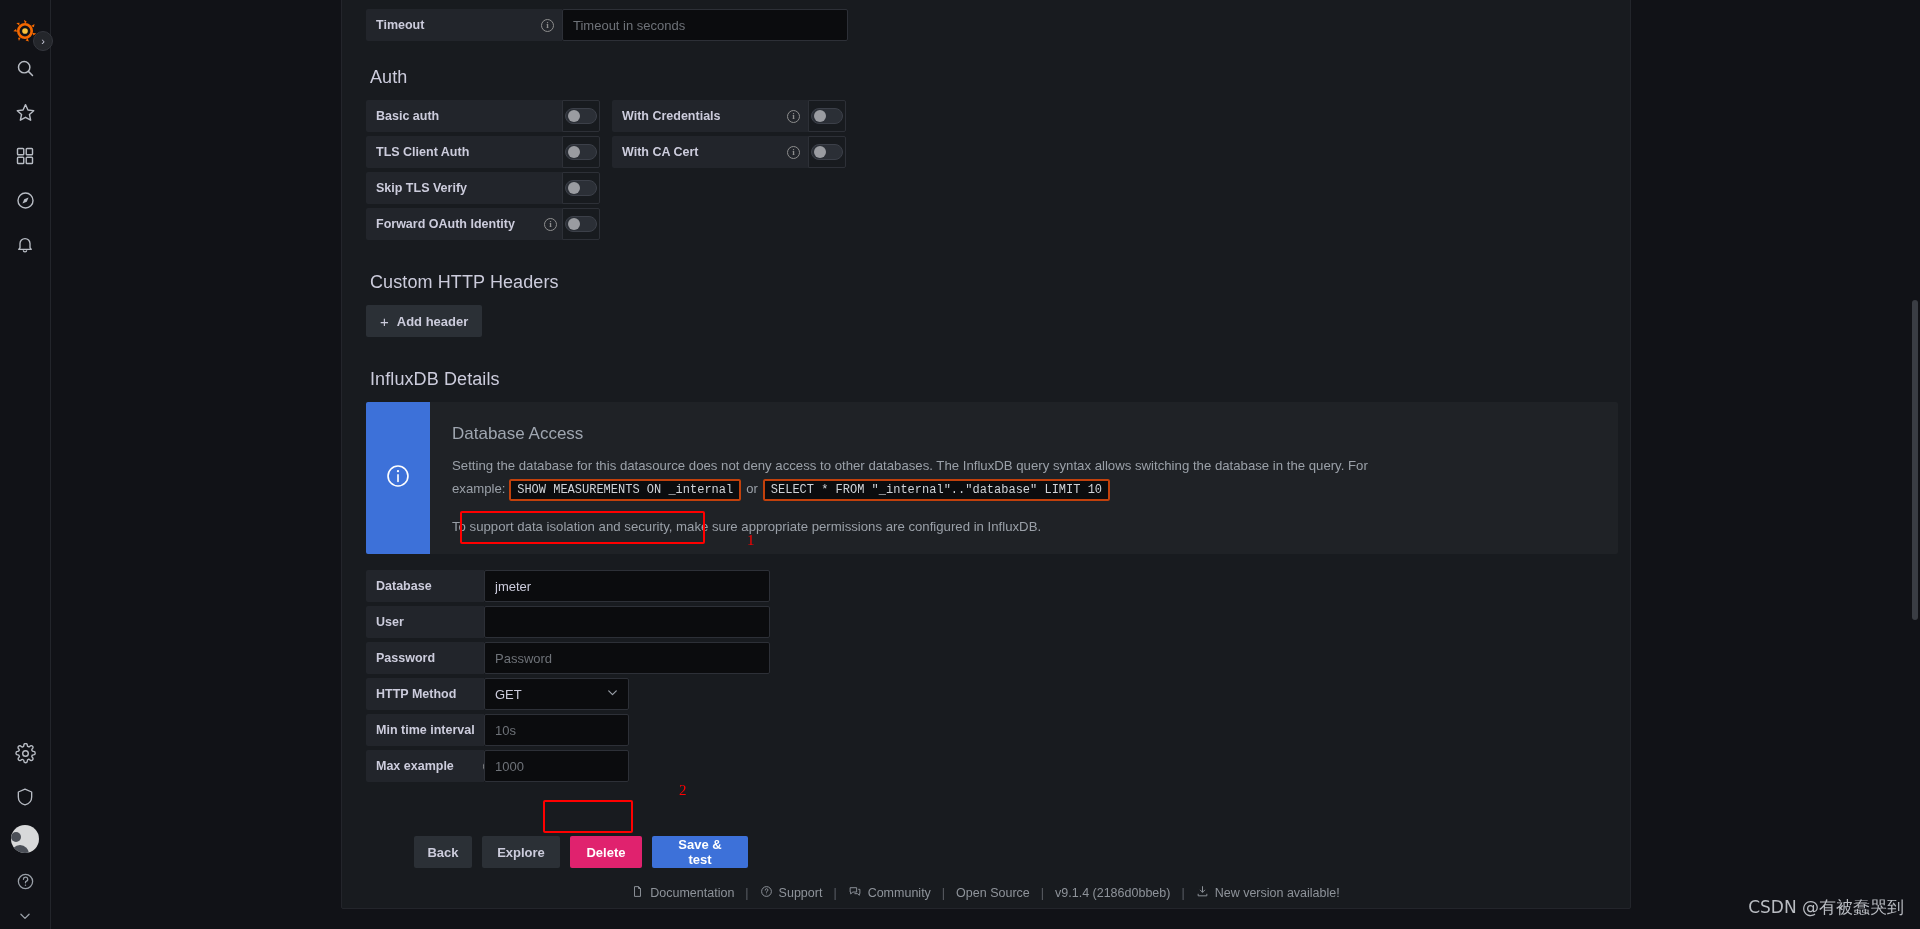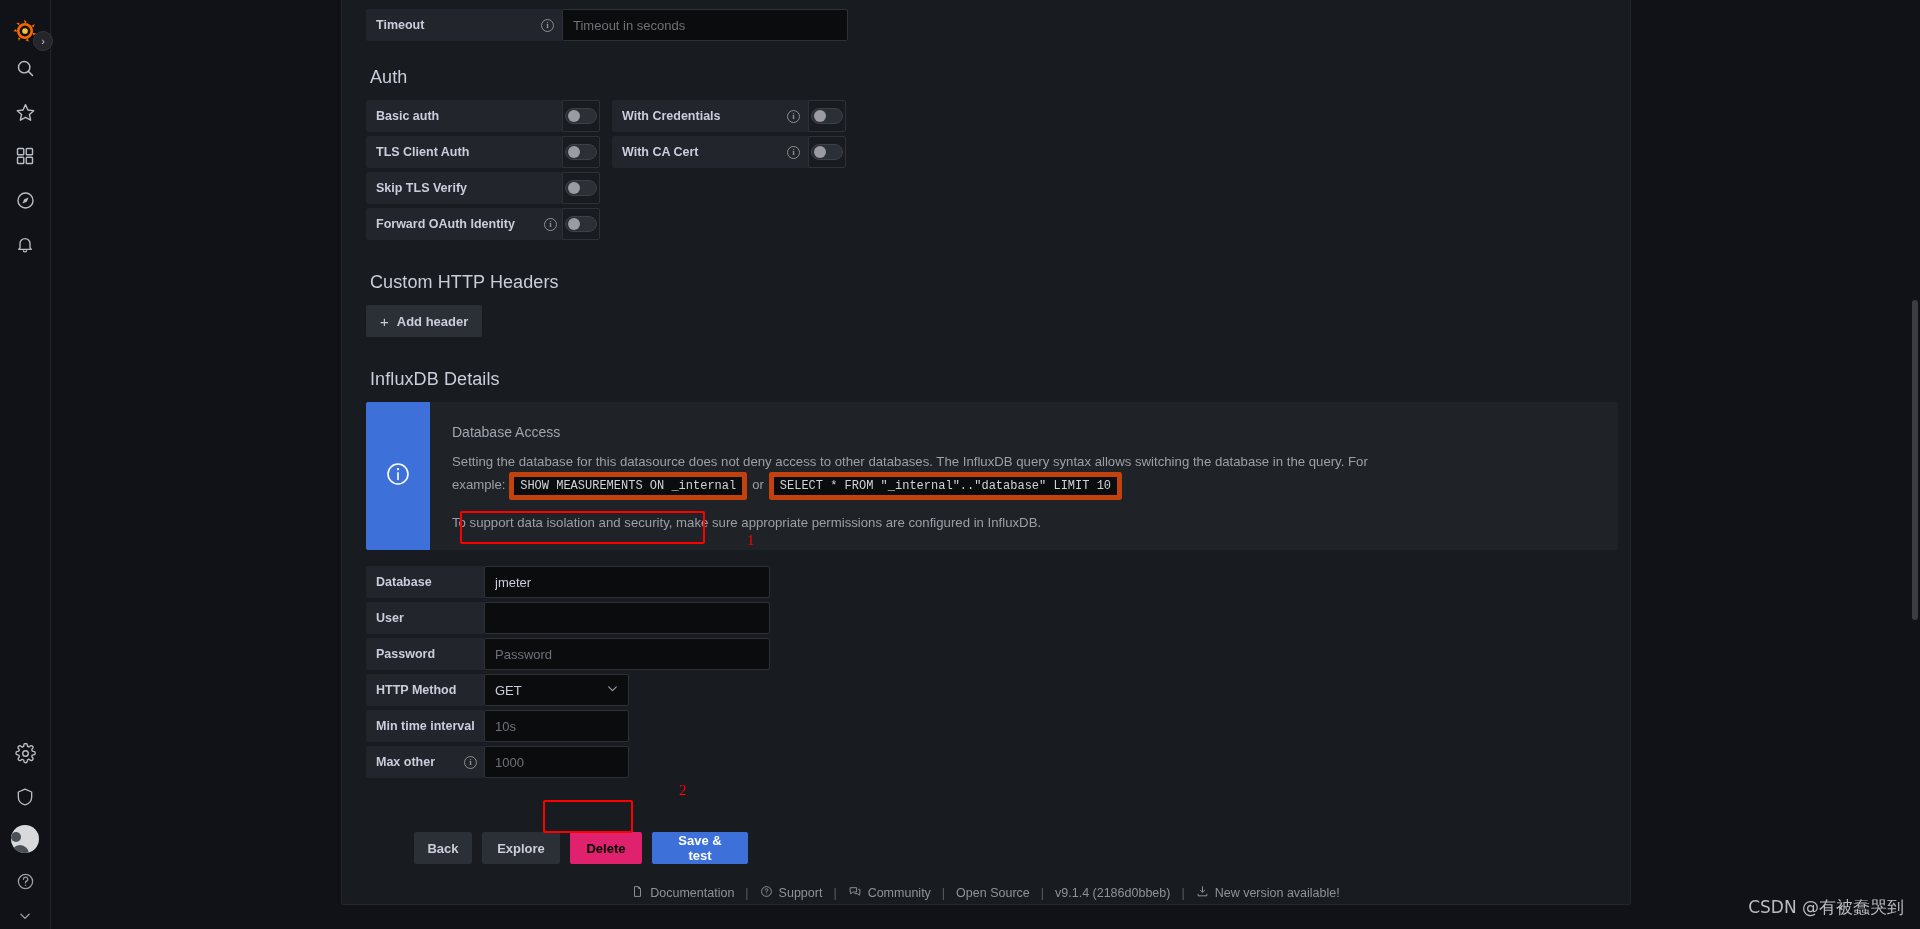--- a/index.html
+++ b/index.html
@@ -105,40 +105,40 @@
 
   
   .btn {
     height: 32px; border: none; border-radius: 2px;
     font-size: 13px; font-weight: bold; color: #ccccdc;
     background: #2b3036; padding: 0 14px; cursor: pointer;
     display: inline-flex; align-items: center; gap: 8px;
     font-family: "Liberation Sans", sans-serif;
   }
   .btn-plus { font-size: 15px; font-weight: 400; }
-  .btn-red { background: #e0226e; color: #000000; }
+  .btn-red { background: #e0226e; color: #ffffff; }
   .btn-blue { background: #3d71d9; color: #fff; }
 
   
   .infobox {
     display: flex; background: #1f2226;
     border-radius: 2px; margin-top: 6px; width: 1252px;
   }
   .infobox-accent {
     width: 64px; background: #3d71d9; border-radius: 2px 0 0 2px;
     display: flex; align-items: center; justify-content: center; flex: 0 0 64px;
   }
   .infobox-body { padding: 22px 20px 20px 22px; }
-  .ib-title { color: #9fa6b0; font-size: 14px; margin-bottom: 10px; }
+  .ib-title { color: #9fa6b0; font-size: 17px; margin-bottom: 10px; }
   .ib-text { color: #9aa0a8; font-size: 13.2px; line-height: 1.75; max-width: 960px; }
   .ib-text2 { color: #9aa0a8; font-size: 13.2px; margin-top: 18px; }
   code.inline {
     background: #0b0c0e; color: #d0d3d8;
     font-family: "Liberation Mono", monospace; font-size: 12px;
-    padding: 2px 6px; border-radius: 2px; border: 5px solid #c2410c;
+    padding: 2px 6px; border-radius: 2px; border: 2px solid #c2410c;
     white-space: nowrap;
   }
   .or-word { color: #9aa0a8; padding: 0 5px; font-size: 13px; }
 
   
   .select-wrap { position: relative; display: inline-block; }
   .select-wrap .chev {
     position: absolute; right: 10px; top: 50%; transform: translateY(-50%);
     color: #9aa0a8; pointer-events: none;
   }
@@ -443,21 +443,21 @@
         <div class="field-row">
           <div class="field-label" style="width:118px">
             <span class="lbl-txt">Min time interval</span>
             <span class="info-i">i</span>
           </div>
           <input class="field-input" style="width: 145px;" placeholder="10s">
         </div>
 
         <div class="field-row">
           <div class="field-label" style="width:118px">
-            <span class="lbl-txt">Max other</span>
+            <span class="lbl-txt">Max example</span>
             <span class="info-i">i</span>
           </div>
           <input class="field-input" style="width: 145px;" placeholder="1000">
         </div>
       </div>
 
       
       <div style="margin-top:54px; display:flex; gap:10px;margin-left:48px;">
         <button class="btn" style="width:58px;justify-content:center">Back</button>
         <button class="btn" style="width:78px;justify-content:center">Explore</button>

